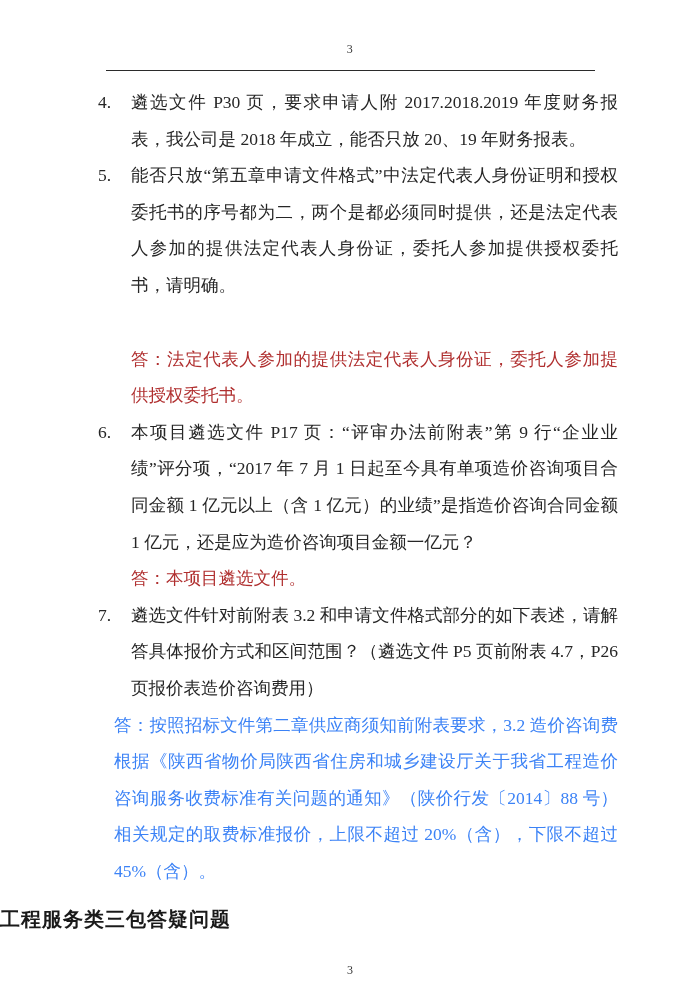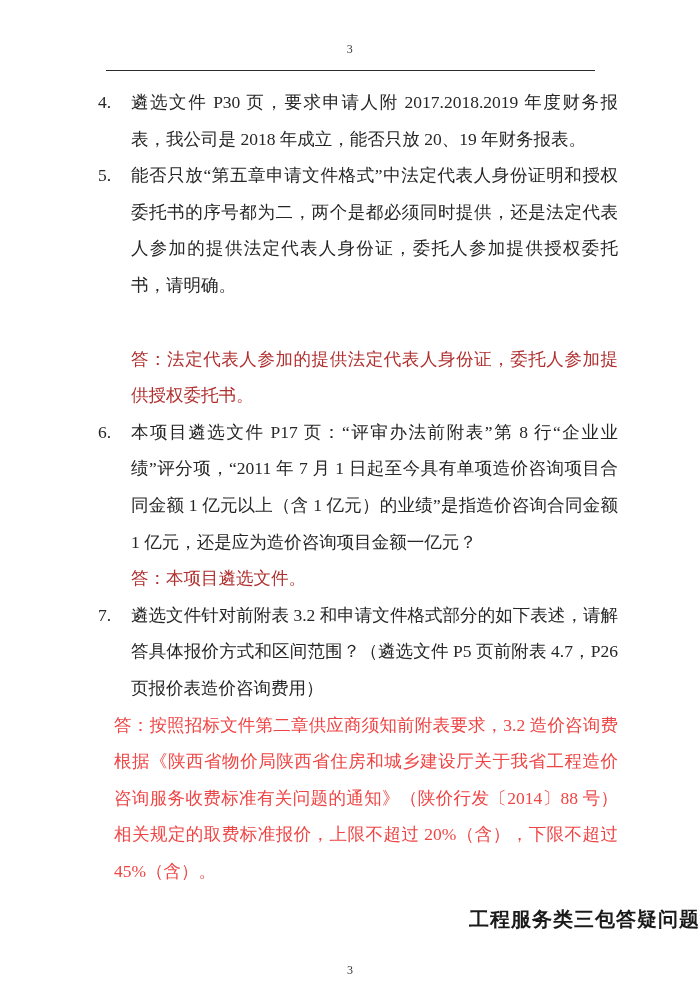--- a/index.html
+++ b/index.html
@@ -51,21 +51,21 @@
   }
   .answer {
     margin-left: 33px;
     text-align: justify;
   }
   .answer.flush {
     margin-left: -9px;
   }
   .section-heading {
     margin-top: 17px;
-    text-align: right;
+    text-align: left;
     font-family: "Liberation Sans", "DejaVu Sans", sans-serif;
     font-weight: bold;
     font-size: 20px;
     color: #1a1a1a;
     letter-spacing: 1px;
   }
   .footer-pagenum {
     margin-top: 30px;
     text-align: center;
     font-size: 12px;
@@ -94,31 +94,31 @@
       <div class="q-row">
         <span class="q-num">5.</span>
         <span class="q-text">能否只放“第五章申请文件格式”中法定代表人身份证明和授权委托书的序号都为二，两个是都必须同时提供，还是法定代表人参加的提供法定代表人身份证，委托人参加提供授权委托书，请明确。</span>
       </div>
       <div class="answer" style="color: rgb(176, 47, 47); margin-top: 37px;">答：法定代表人参加的提供法定代表人身份证，委托人参加提供授权委托书。</div>
     </div>
 
     <div class="qa-item">
       <div class="q-row">
         <span class="q-num">6.</span>
-        <span class="q-text">本项目遴选文件 P17 页：“评审办法前附表”第 8 行“企业业绩”评分项，“2011 年 7 月 1 日起至今具有单项造价咨询项目合同金额 1 亿元以上（含 1 亿元）的业绩”是指造价咨询合同金额 1 亿元，还是应为造价咨询项目金额一亿元？</span>
+        <span class="q-text">本项目遴选文件 P17 页：“评审办法前附表”第 9 行“企业业绩”评分项，“2017 年 7 月 1 日起至今具有单项造价咨询项目合同金额 1 亿元以上（含 1 亿元）的业绩”是指造价咨询合同金额 1 亿元，还是应为造价咨询项目金额一亿元？</span>
       </div>
       <div class="answer" style="color: rgb(176, 47, 47);">答：本项目遴选文件。</div>
     </div>
 
     <div class="qa-item">
       <div class="q-row">
         <span class="q-num">7.</span>
         <span class="q-text">遴选文件针对前附表 3.2 和申请文件格式部分的如下表述，请解答具体报价方式和区间范围？（遴选文件 P5 页前附表 4.7，P26 页报价表造价咨询费用）</span>
       </div>
-      <div class="answer flush" style="color: #ef4444; margin-left: 16px;">答：按照招标文件第二章供应商须知前附表要求，3.2 造价咨询费根据《陕西省物价局陕西省住房和城乡建设厅关于我省工程造价咨询服务收费标准有关问题的通知》（陕价行发〔2014〕88 号）相关规定的取费标准报价，上限不超过 20%（含），下限不超过 45%（含）。</div>
+      <div class="answer flush" style="color: #3b82f6; margin-left: 16px;">答：按照招标文件第二章供应商须知前附表要求，3.2 造价咨询费根据《陕西省物价局陕西省住房和城乡建设厅关于我省工程造价咨询服务收费标准有关问题的通知》（陕价行发〔2014〕88 号）相关规定的取费标准报价，上限不超过 20%（含），下限不超过 45%（含）。</div>
     </div>
   </div>
 
   <div class="section-heading">工程服务类三包答疑问题</div>
 
   <div class="footer-pagenum">3</div>
 
 </div>
 
 </body></html>

